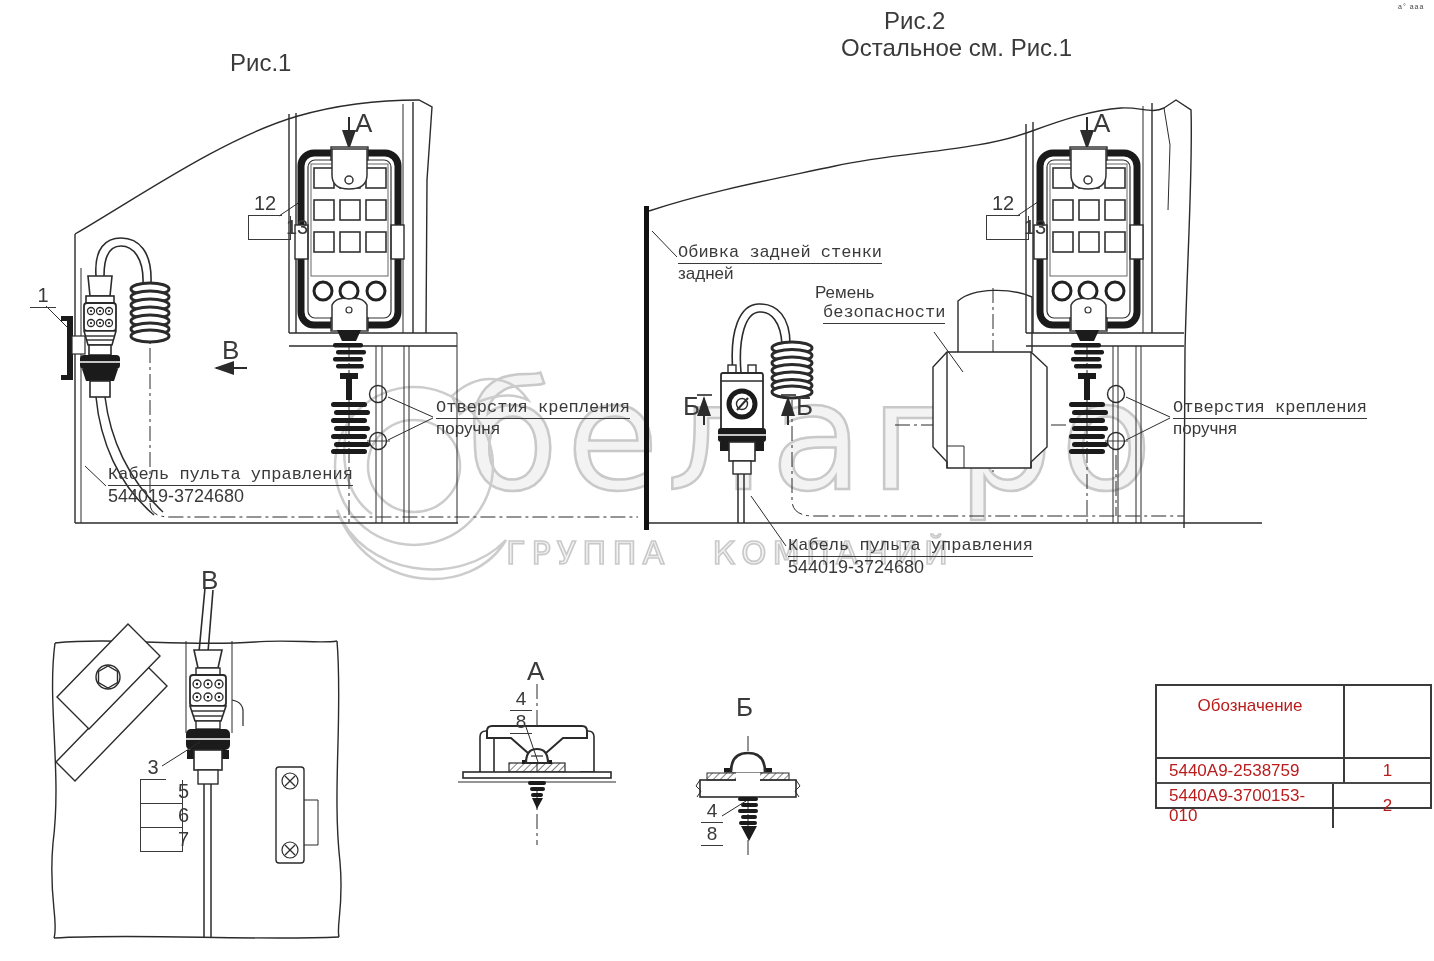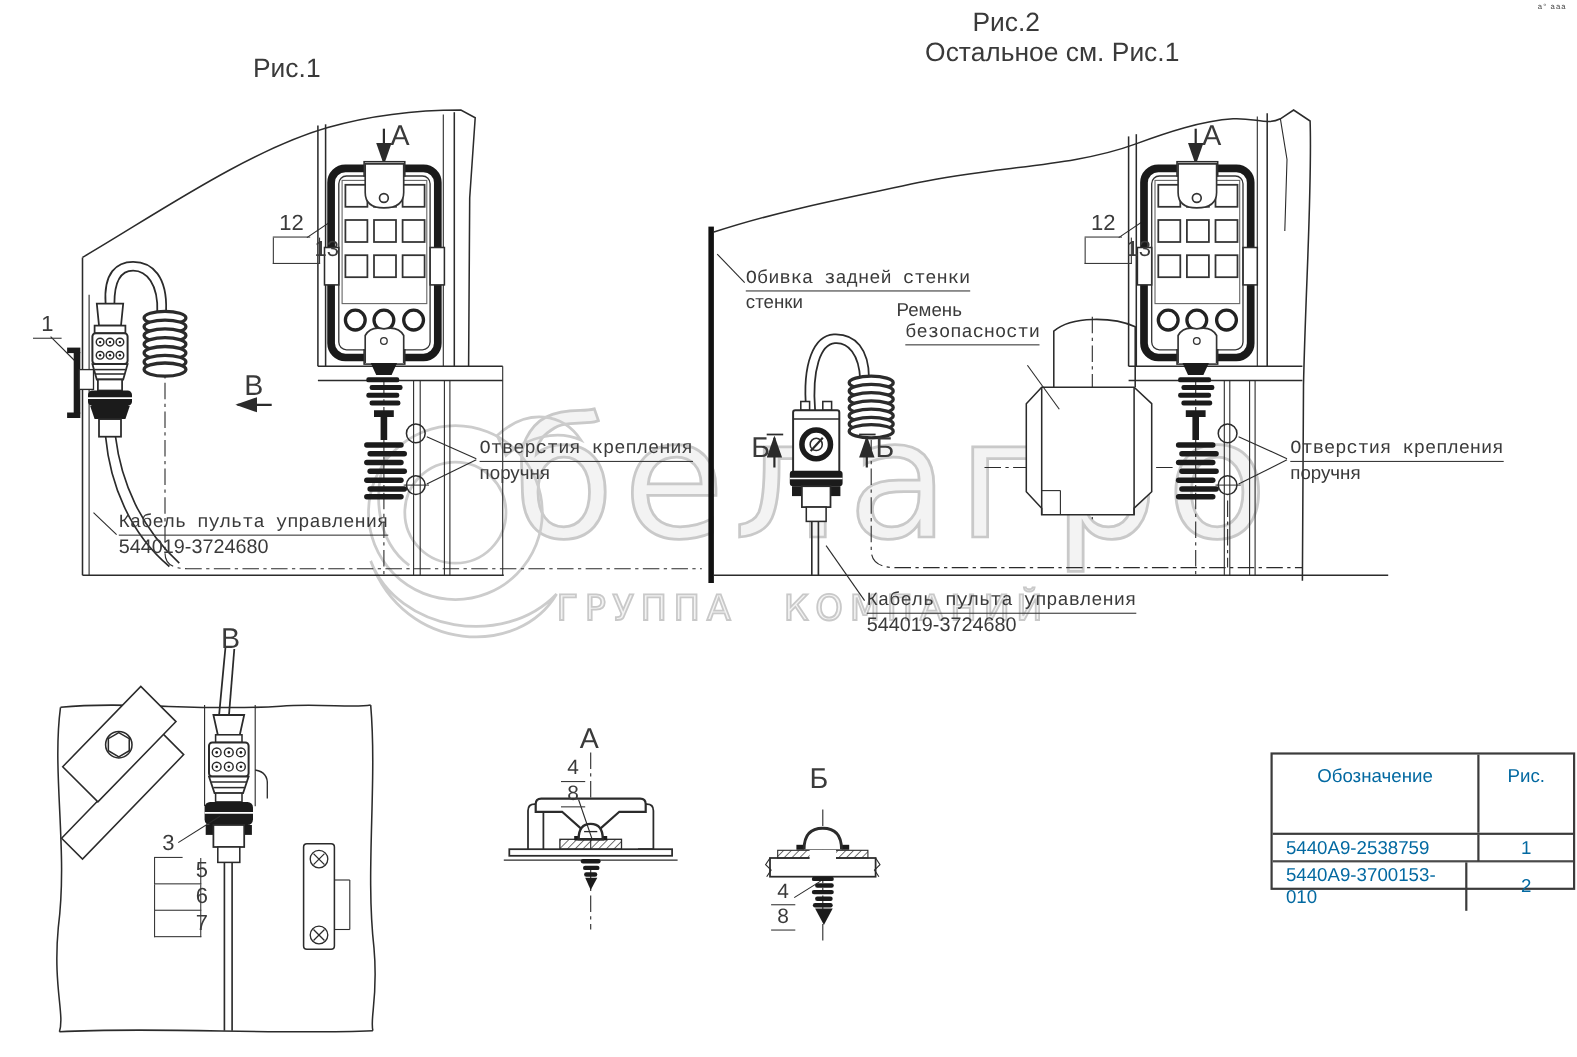--- a/index.html
+++ b/index.html
@@ -15,21 +15,21 @@
   .stack .s1{border-bottom:1.4px solid #3a3a3a;}
   .stack .s2{border:1.4px solid #3a3a3a;border-top:none;padding-left:37px;}
   .frac{font-size:19px;}
   
   .wm{position:absolute;z-index:1;font-family:"DejaVu Sans",sans-serif;color:#f3f3f3;
       -webkit-text-stroke:2.5px #c9c9c9;white-space:nowrap;}
   #wm-brand{left:466px;top:350px;font-size:150px;letter-spacing:8px;}
   #wm-tag{left:506px;top:534px;font-size:32px;letter-spacing:6px;word-spacing:26px;-webkit-text-stroke:1.6px #c9c9c9;}
   
   #parts-table{position:absolute;left:1155px;top:684px;width:273px;z-index:3;
-               border:2px solid #3b3b3b;font-size:17px;color:#0369a1;background:transparent;}
+               border:2px solid #3b3b3b;font-size:17px;color:#b91c1c;background:transparent;}
   .pt-row{display:grid;grid-template-columns:1fr 85px;}
   .pt-c1{border-right:2px solid #3b3b3b;padding:2px 12px;display:flex;align-items:center;}
   .pt-c2{display:flex;align-items:center;justify-content:center;}
   .pt-head{height:71px;border-bottom:2px solid #3b3b3b;}
   .pt-head .pt-c1{justify-content:center;align-items:flex-start;padding-top:10px;}
   .pt-head .pt-c2{align-items:flex-start;padding-top:10px;}
   .pt-r{height:23px;border-bottom:2px solid #4a4a4a;}
   .pt-r:last-child{border-bottom:none;gap:11px;}
   #corner-marks{position:absolute;left:1398px;top:3px;font-size:7px;color:#444;z-index:3;letter-spacing:1px;}
 </style>
@@ -420,23 +420,23 @@
     <span class="u">Кабель пульта управления</span><br>
     <span class="num18">544019-3724680</span>
   </div>
   <div class="lbl" style="left:788px;top:535px;">
     <span class="u">Кабель пульта управления</span><br>
     <span class="num18">544019-3724680</span>
   </div>
 
   <div class="lbl" style="left:678px;top:242px;">
     <span class="u">Обивка задней стенки</span><br>
-    <span>стенки</span>
-  </div>
-  <div class="lbl" style="left:815px;top:272px;">
+    <span>задней</span>
+  </div>
+  <div class="lbl" style="left:815px;top:283px;">
     <span>Ремень</span><br>
     <span class="u" style="margin-left:8px;">безопасности</span>
   </div>
 
   <div class="lbl t27" style="left:201px;top:566px;">В</div>
   <div class="stack" style="left:140px;top:756px;width:26px;">
     <span class="s1">3</span>
     <span class="s2">5</span>
     <span class="s2">6</span>
     <span class="s2">7</span>
@@ -450,21 +450,20 @@
 
   <div class="lbl t27" style="left:736px;top:693px;">Б</div>
   <div class="stack frac" style="left:701px;top:800px;width:22px;">
     <span class="s1">4</span>
     <span class="s1">8</span>
   </div>
 
   <div id="parts-table">
     <div class="pt-row pt-head">
       <div class="pt-c1">Обозначение</div>
-      <div class="pt-c2">Рис.</div>
     </div>
     <div class="pt-row pt-r">
       <div class="pt-c1">5440A9-2538759</div>
       <div class="pt-c2">1</div>
     </div>
     <div class="pt-row pt-r">
       <div class="pt-c1">5440A9-3700153-010</div>
       <div class="pt-c2">2</div>
     </div>
   </div>

